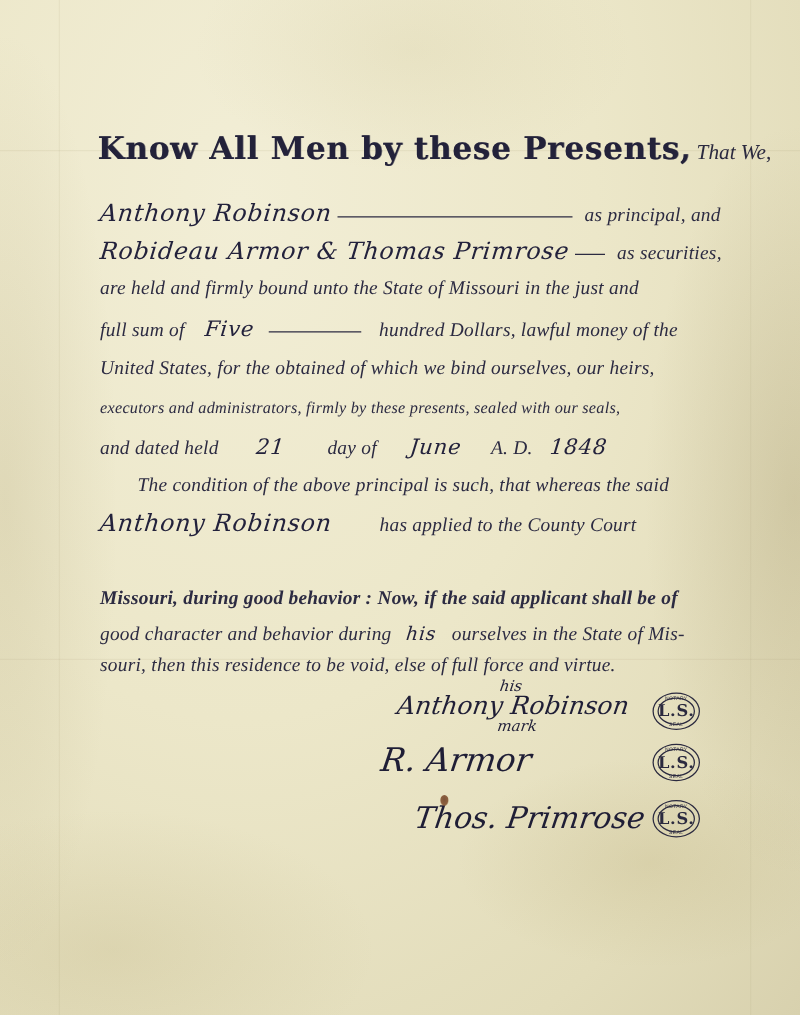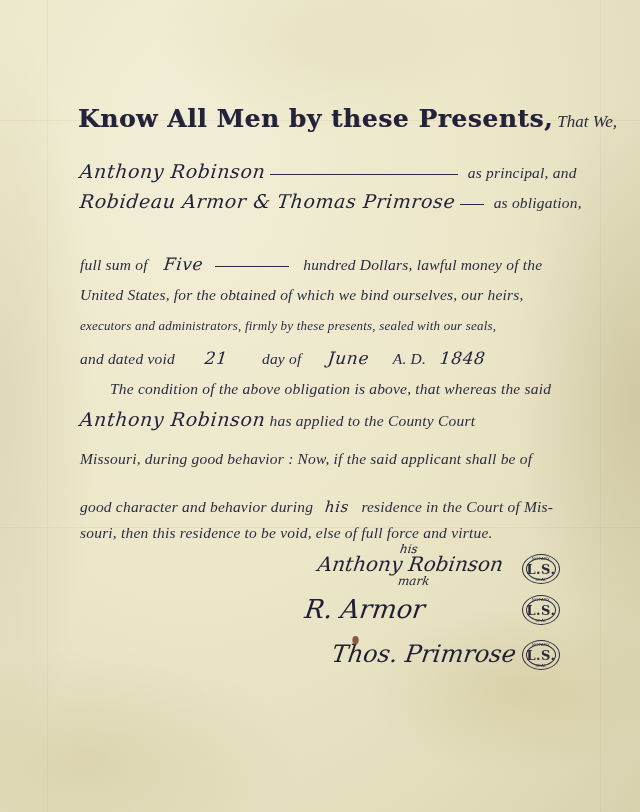--- a/index.html
+++ b/index.html
@@ -188,56 +188,57 @@
 
     <div class="line" style="top:160px;">
       <span class="hand big">Anthony Robinson</span>
       <span class="rule" style="width:188px;"></span>
       <span style="margin-left:6px;">as principal, and</span>
     </div>
 
     <div class="line" style="top:190px;">
       <span class="hand big">Robideau Armor &amp; Thomas Primrose</span>
       <span class="rule" style="width:24px;"></span>
-      <span style="margin-left:6px;">as obligation,</span>
-    </div>
-
+      <span style="margin-left:6px;">as securities,</span>
+    </div>
+
+    <div class="line" style="top:222px;">are held and firmly bound unto the State of Missouri in the just and</div>
 
     <div class="line" style="top:254px;">
       <span>full sum of</span>
       <span class="hand mid" style="margin-left:12px;">Five</span>
       <span class="rule" style="width:74px; margin-left:8px;"></span>
       <span style="margin-left:10px;">hundred Dollars, lawful money of the</span>
     </div>
 
     <div class="line" style="top:286px;">United States, for the obtained of which we bind ourselves, our heirs,</div>
     <div class="line" style="top:318px; font-size:13px;">executors and administrators, firmly by these presents, sealed with our seals,</div>
 
     <div class="line" style="top:348px;">
-      <span>and dated void</span>
+      <span>and dated held</span>
       <span class="hand mid" style="margin-left:26px;">21</span>
       <span style="margin-left:30px;">day of</span>
       <span class="hand mid" style="margin-left:22px;">June</span>
       <span style="margin-left:20px;">A. D.</span>
       <span class="hand mid" style="margin-left:10px;">1848</span>
     </div>
 
-    <div class="line indent" style="top:380px;">The condition of the above obligation is above, that whereas the said</div>
+    <div class="line indent" style="top:380px;">The condition of the above principal is such, that whereas the said</div>
 
     <div class="line" style="top:408px;">
       <span class="hand big">Anthony Robinson</span>
-      <span style="">has applied to the County Court</span>
-    </div>
-
-    <div class="line" style="top:450px;">Missouri, during good behavior : Now, if the said applicant shall be of</div>
+      <span style="margin-left:34px;">has applied to the County Court</span>
+    </div>
+
+    <div class="line" style="top:470px;font-weight:bold;">Missouri, during good behavior : Now, if the said applicant shall be of</div>
 
     <div class="line" style="top:498px;">
       <span>good character and behavior during</span>
       <span class="hand sm" style="margin-left:8px;">his</span>
-      <span style="margin-left:8px;">residence in the Court of Mis-</span>
+      <span style="margin-left:8px;">ourselves in the State of Mis-</span>
     </div>
 
     <div class="line" style="top:524px;">souri, then this residence to be void, else of full force and virtue.</div>
 
     <div class="sig s1" style="left:318px; top:552px;">Anthony Robinson</div>
     <div class="markword" style="left:400px; top:542px;">his</div>
     <div class="markword" style="left:398px; top:574px;">mark</div>
 
     <div class="sig s2" style="left:305px; top:594px;">R. Armor</div>
     <div class="sig s3" style="left:332px; top:640px;">Thos. Primrose</div>

